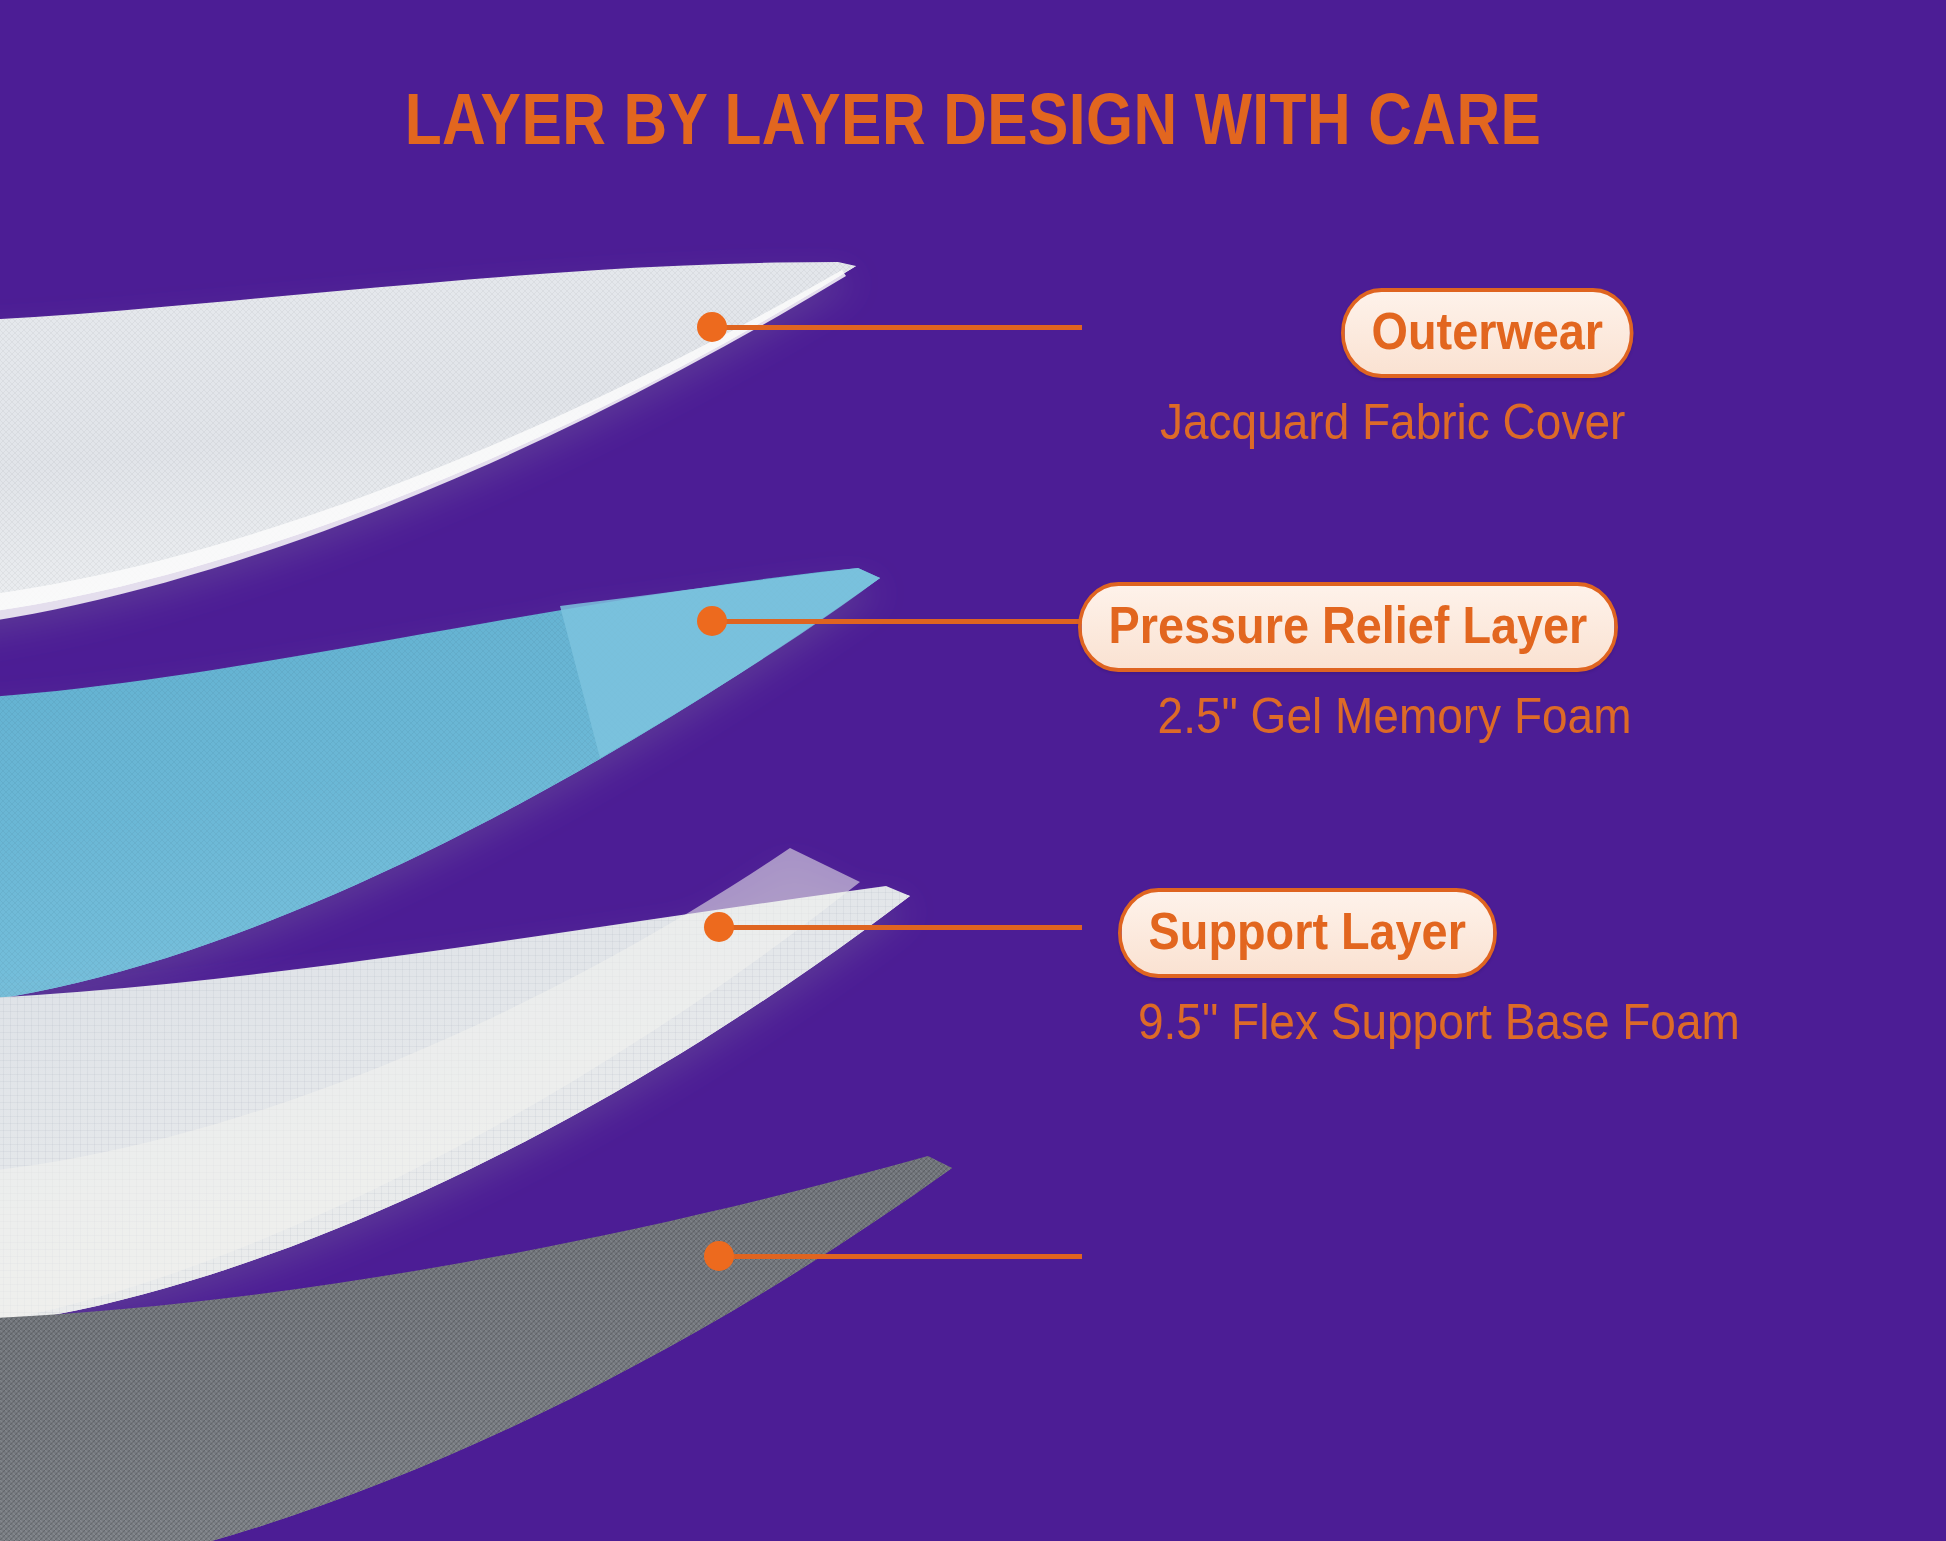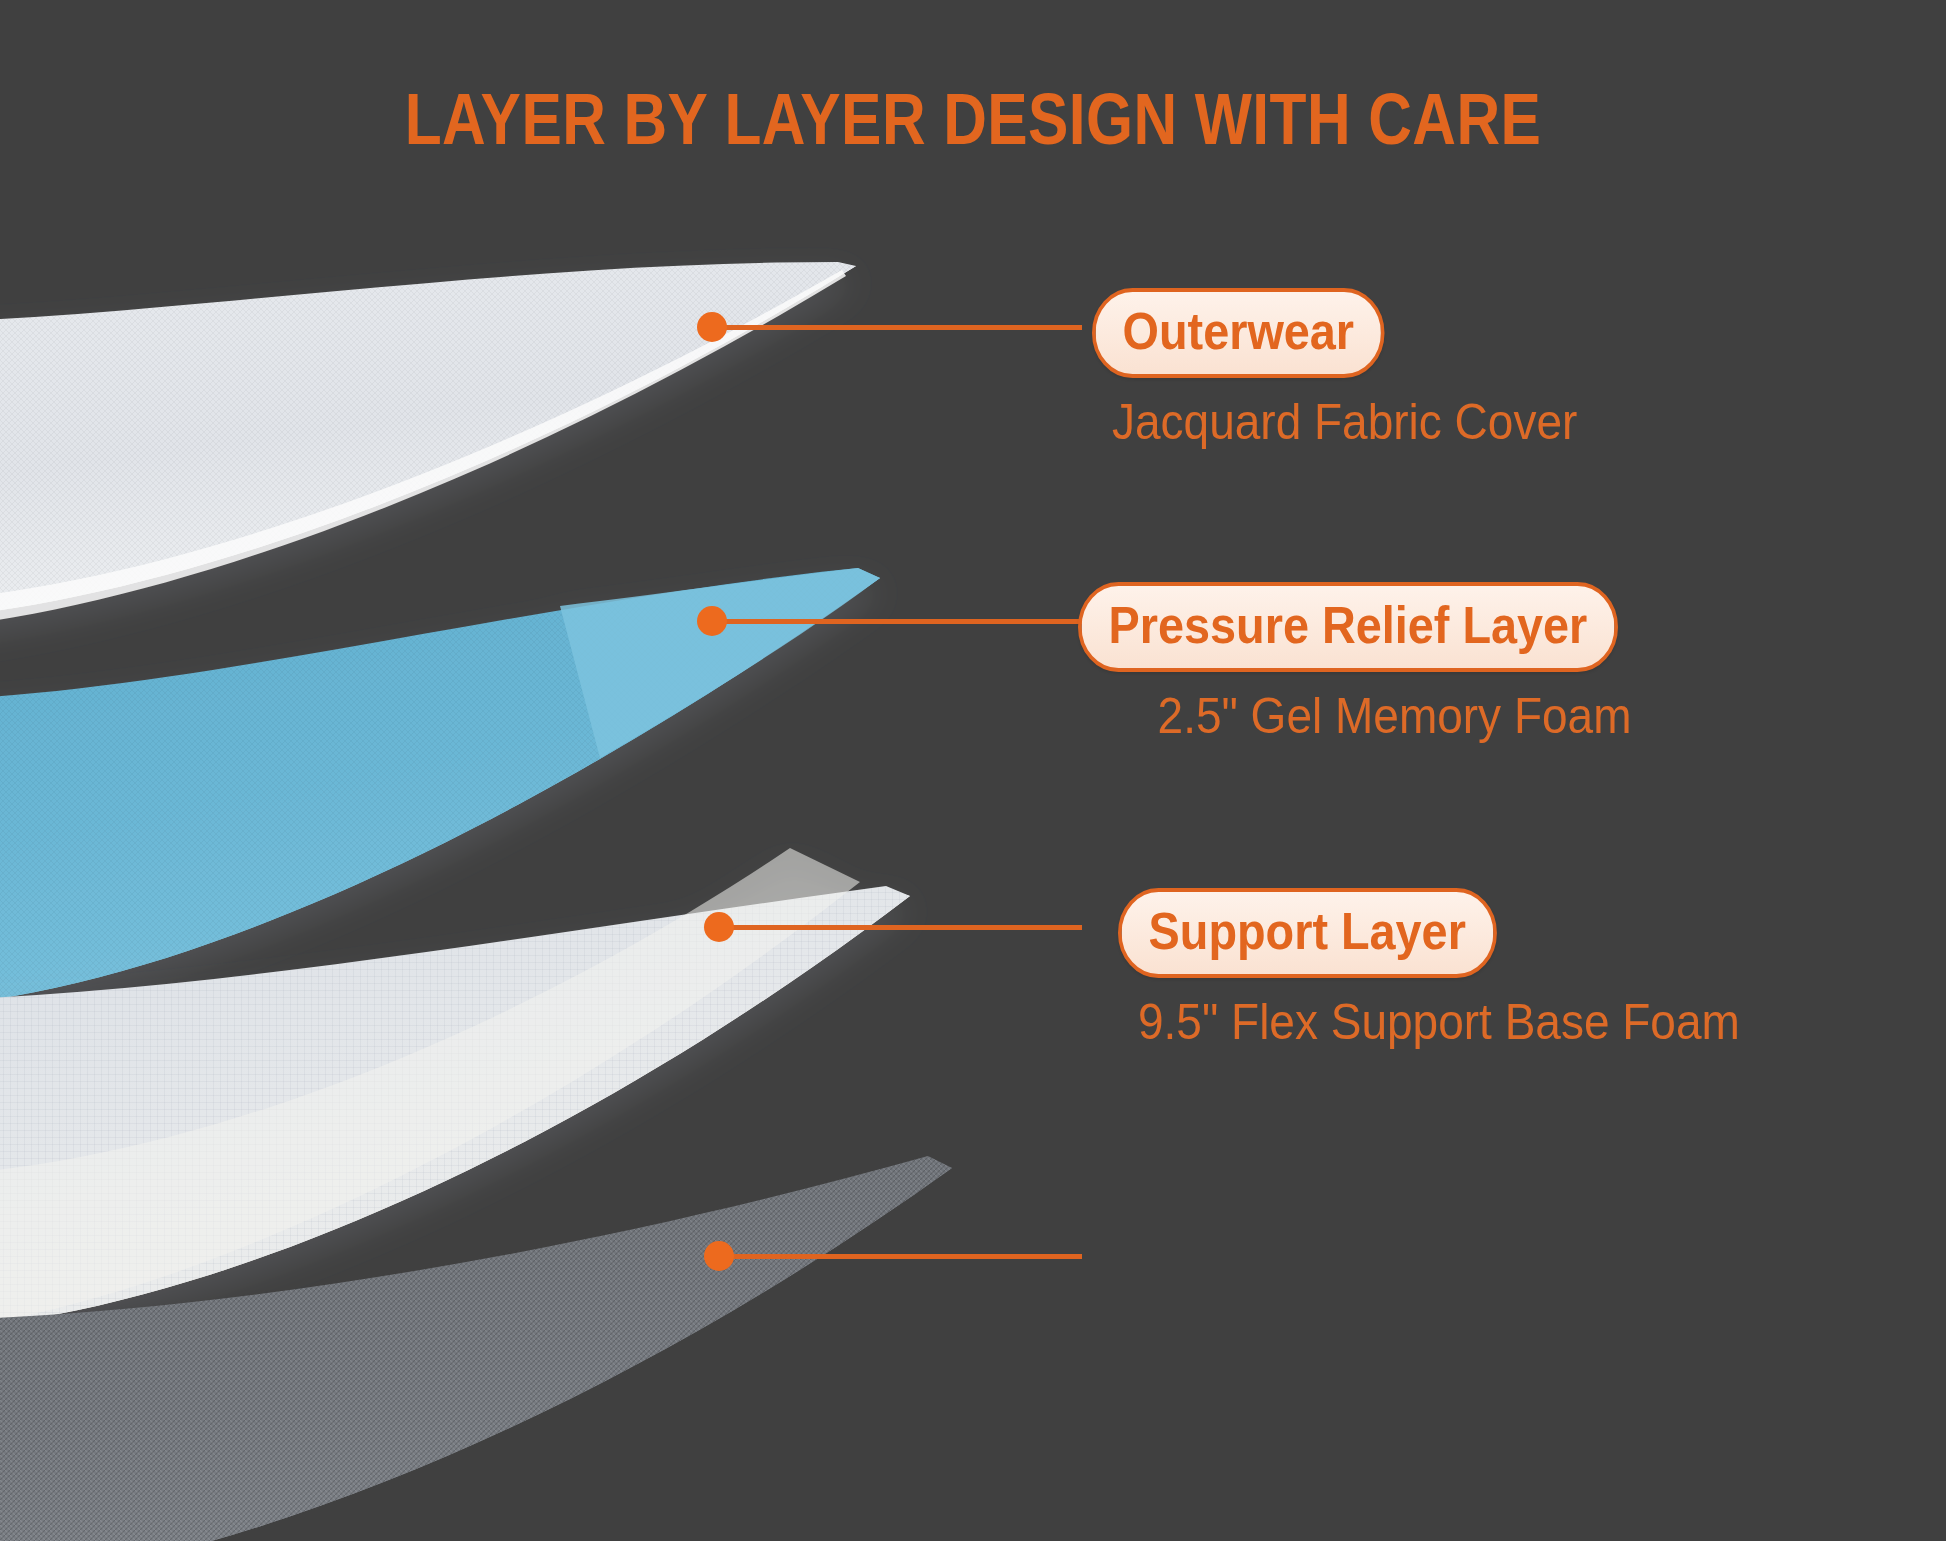--- a/index.html
+++ b/index.html
@@ -8,21 +8,21 @@
     background: #ffffff;
   }
   body {
     font-family: "Liberation Sans", sans-serif;
   }
 
   #infographic {
     position: relative;
     width: 1946px;
     height: 1541px;
-    background: #404040;
+    background: #4c1d95;
     overflow: hidden;
   }
 
   
   .title {
     position: absolute;
     top: 78px;
     left: 0;
     width: 1946px;
     text-align: center;
@@ -218,21 +218,21 @@
 
   <div class="leader" style="left:712px; top:619px; width:370px;"></div>
   <div class="dot" style="left:697px; top:606px;"></div>
 
   <div class="leader" style="left:719px; top:925px; width:363px;"></div>
   <div class="dot" style="left:704px; top:912px;"></div>
 
   <div class="leader" style="left:719px; top:1254px; width:363px;"></div>
   <div class="dot" style="left:704px; top:1241px;"></div>
 
-  <div class="callout" style="left:1092px; top:288px;">
+  <div class="callout" style="left:1140px; top:288px;text-align:right;">
     <span class="badge">Outerwear</span>
     <span class="sub">Jacquard Fabric Cover</span>
   </div>
 
   <div class="callout" style="left:1078px; top:582px;text-align:right;">
     <span class="badge">Pressure Relief Layer</span>
     <span class="sub">2.5" Gel Memory Foam</span>
   </div>
 
   <div class="callout" style="left:1118px; top:888px;">

